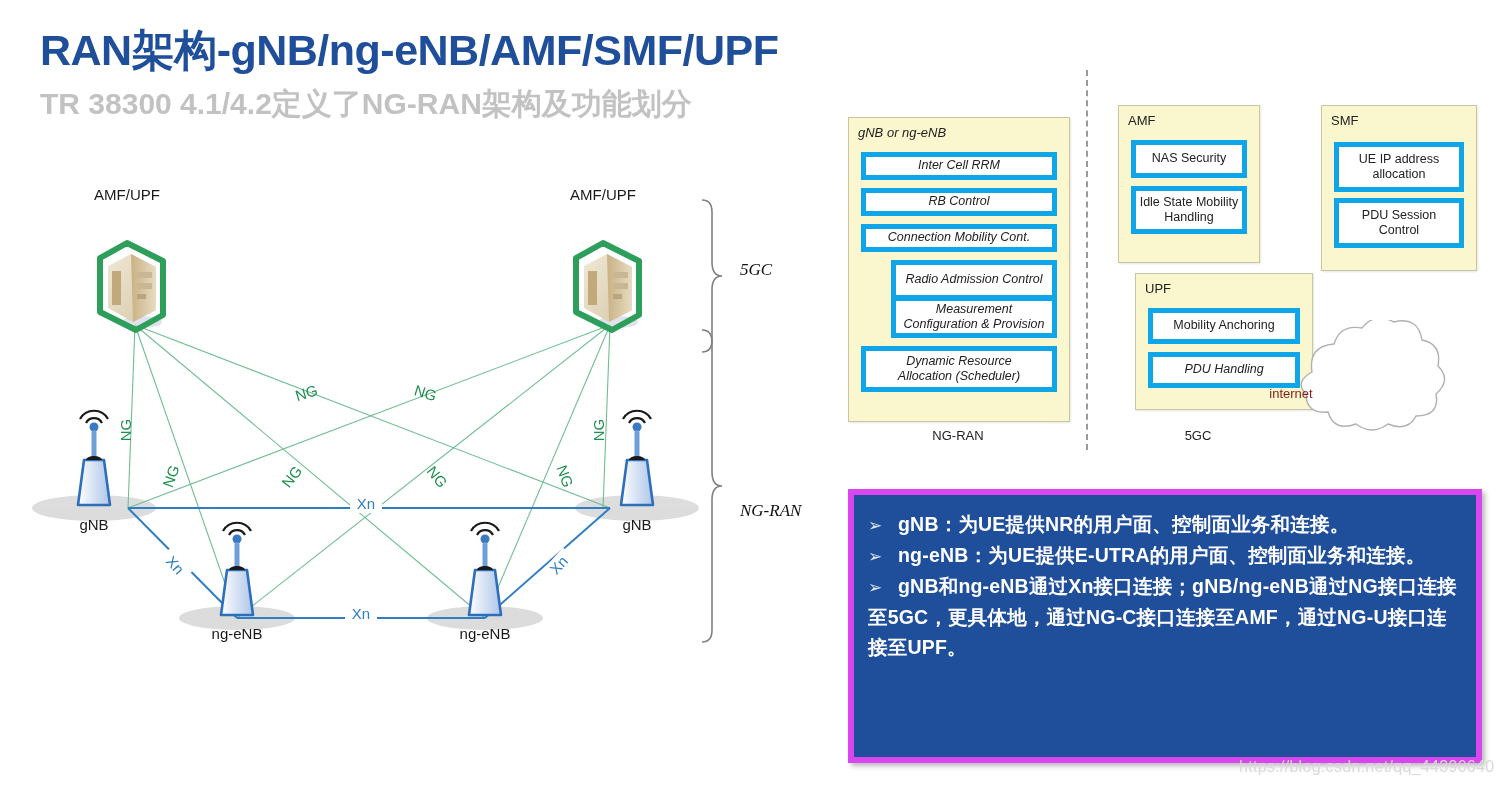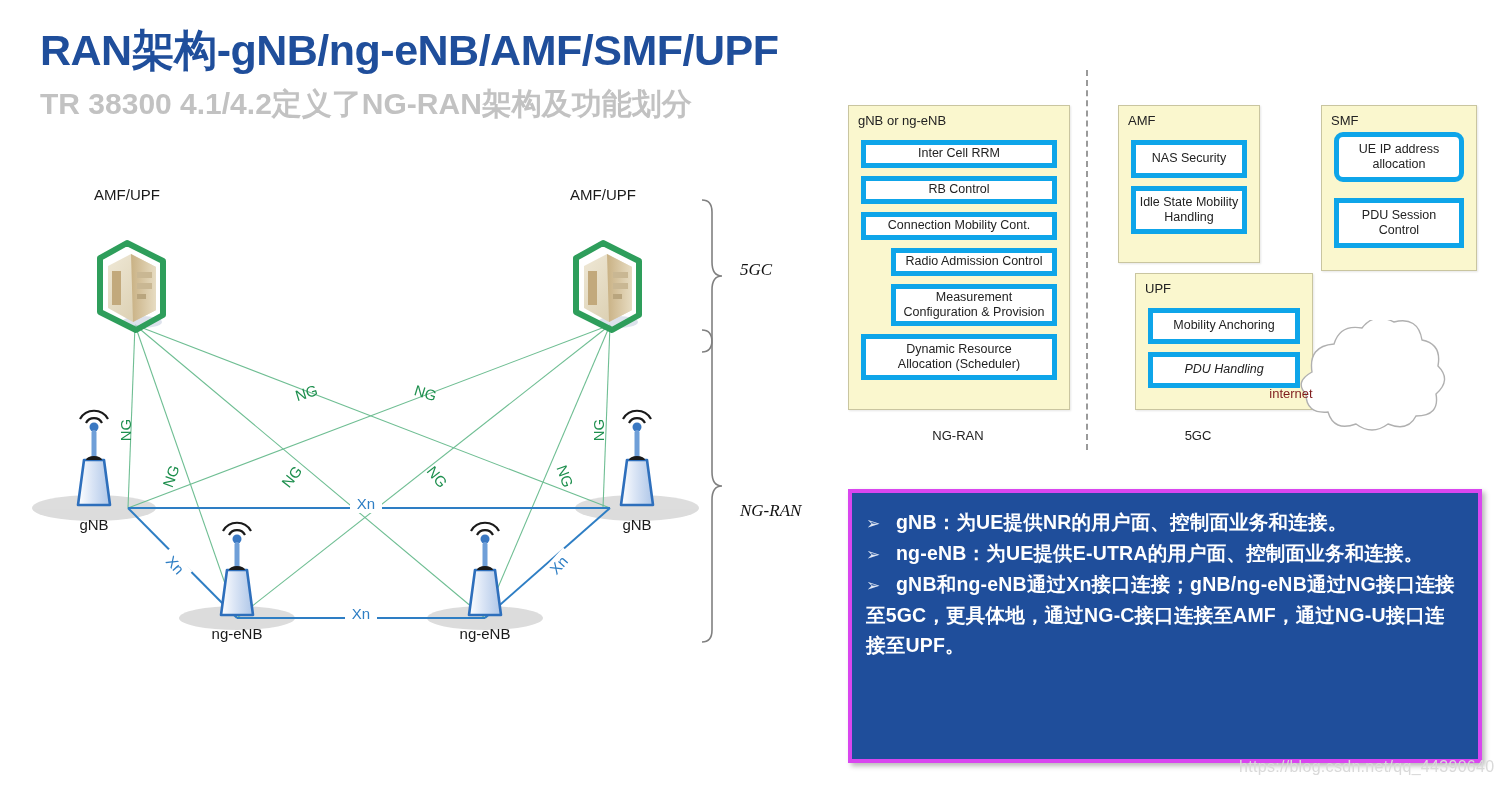--- a/index.html
+++ b/index.html
@@ -33,21 +33,21 @@
       font-size:12.5px;line-height:1.22;color:#222;}
   .grp-label{position:absolute;font-size:13px;color:#222;text-align:center;
              white-space:nowrap;transform:translateX(-50%);}
   #divider{position:absolute;left:246px;top:-25px;width:0;height:380px;
            border-left:2px dashed #9a9a9a;}
   #cloud-label{position:absolute;left:1291px;top:386px;font-size:13px;color:#7f1d1d;
                transform:translateX(-50%);}
 
   
   #note{position:absolute;left:848px;top:489px;width:634px;height:274px;
-        background:#1F4E9B;border:4px solid #d946ef;box-sizing:border-box;
+        background:#1F4E9B;border:6px solid #d946ef;box-sizing:border-box;
         box-shadow:3px 3px 5px rgba(0,0,0,.28);}
   .note-line{color:#ffffff;font-size:19.5px;font-weight:bold;line-height:1.58;
              letter-spacing:.2px;}
   #note-inner{padding:14px 16px 0 14px;}
   .bullet-arrow{display:inline-block;width:30px;color:#dfe7f4;font-weight:normal;
                 font-size:17px;}
   #watermark{position:absolute;left:1239px;top:758px;font-size:16px;
              color:#d9d9d9;white-space:nowrap;letter-spacing:.3px;}
 </style>
 </head>
@@ -197,42 +197,42 @@
   <div class="node-label" style="left:485px;top:495px;">ng-eNB</div>
 </div>
 
 <div class="brace-label" style="left:740px;top:260px;">5GC</div>
 <div class="brace-label" style="left:740px;top:501px;">NG-RAN</div>
 
 <div id="split">
 
   <div id="divider"></div>
 
-  <div class="ybox" style="left:8px;top:10px;width:222px;height:305px;">
+  <div class="ybox" style="left:8px;top:22px;width:222px;height:305px;font-style:italic;">
     <div class="ytitle">gNB or ng-eNB</div>
     <div class="fn" style="top:34px;height:28px;">Inter Cell RRM</div>
     <div class="fn" style="top:70px;height:28px;">RB Control</div>
     <div class="fn" style="top:106px;height:28px;">Connection Mobility Cont.</div>
-    <div class="fn" style="top:142px;height:28px;margin-left:30px;">Radio Admission Control</div>
+    <div class="fn" style="top:142px;height:40px;margin-left:30px;">Radio Admission Control</div>
     <div class="fn" style="top:178px;height:42px;white-space:pre-line;margin-left:30px;">Measurement
 Configuration &amp; Provision</div>
     <div class="fn" style="top:228px;height:46px;white-space:pre-line;">Dynamic Resource
 Allocation (Scheduler)</div>
   </div>
 
   <div class="ybox" style="left:278px;top:10px;width:142px;height:158px;">
     <div class="ytitle">AMF</div>
     <div class="fn" style="top:34px;height:38px;">NAS Security</div>
     <div class="fn" style="top:80px;height:48px;white-space:pre-line;">Idle State Mobility
 Handling</div>
   </div>
 
   <div class="ybox" style="left:481px;top:10px;width:156px;height:166px;">
     <div class="ytitle">SMF</div>
-    <div class="fn" style="top:26px;height:50px;white-space:pre-line;border-radius:9px;">UE IP address
+    <div class="fn" style="top:36px;height:50px;white-space:pre-line;">UE IP address
 allocation</div>
     <div class="fn" style="top:92px;height:50px;white-space:pre-line;">PDU Session
 Control</div>
   </div>
 
   <div class="ybox" style="left:295px;top:178px;width:178px;height:137px;">
     <div class="ytitle">UPF</div>
     <div class="fn" style="top:34px;height:36px;">Mobility Anchoring</div>
     <div class="fn" style="top:78px;height:36px;font-style:italic;">PDU Handling</div>
   </div>

